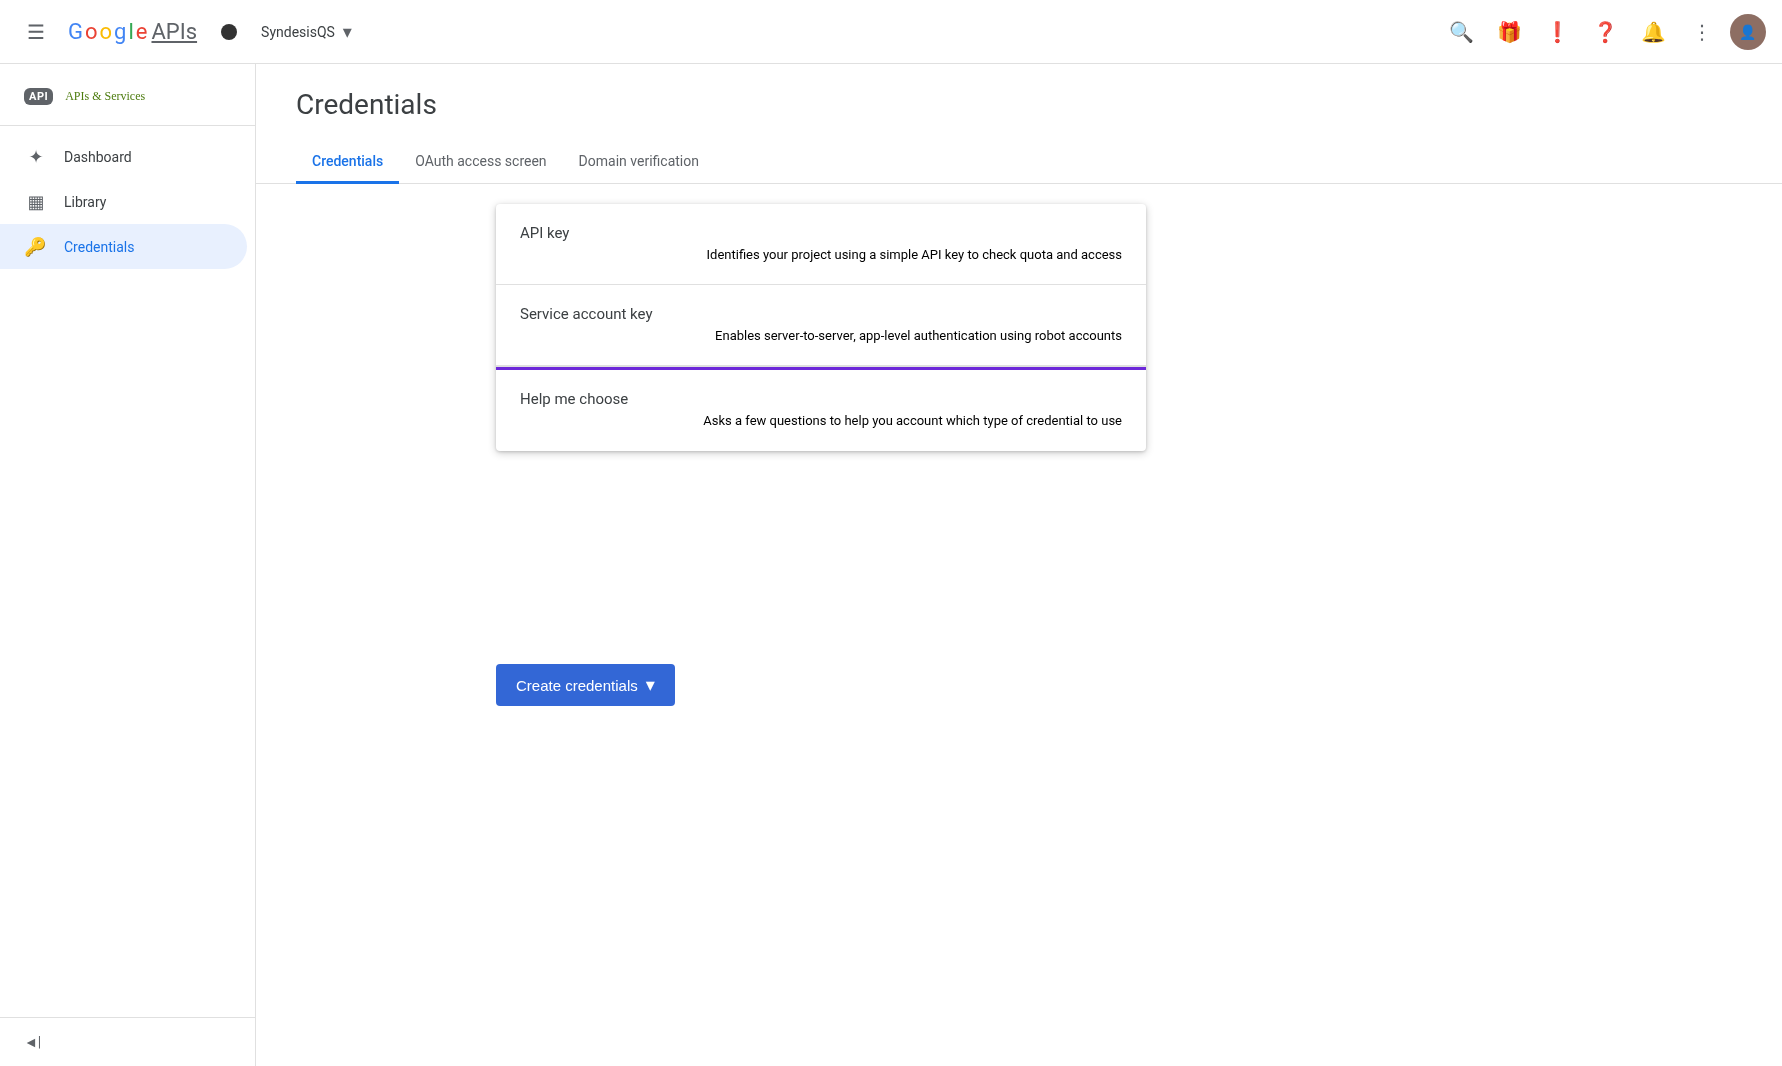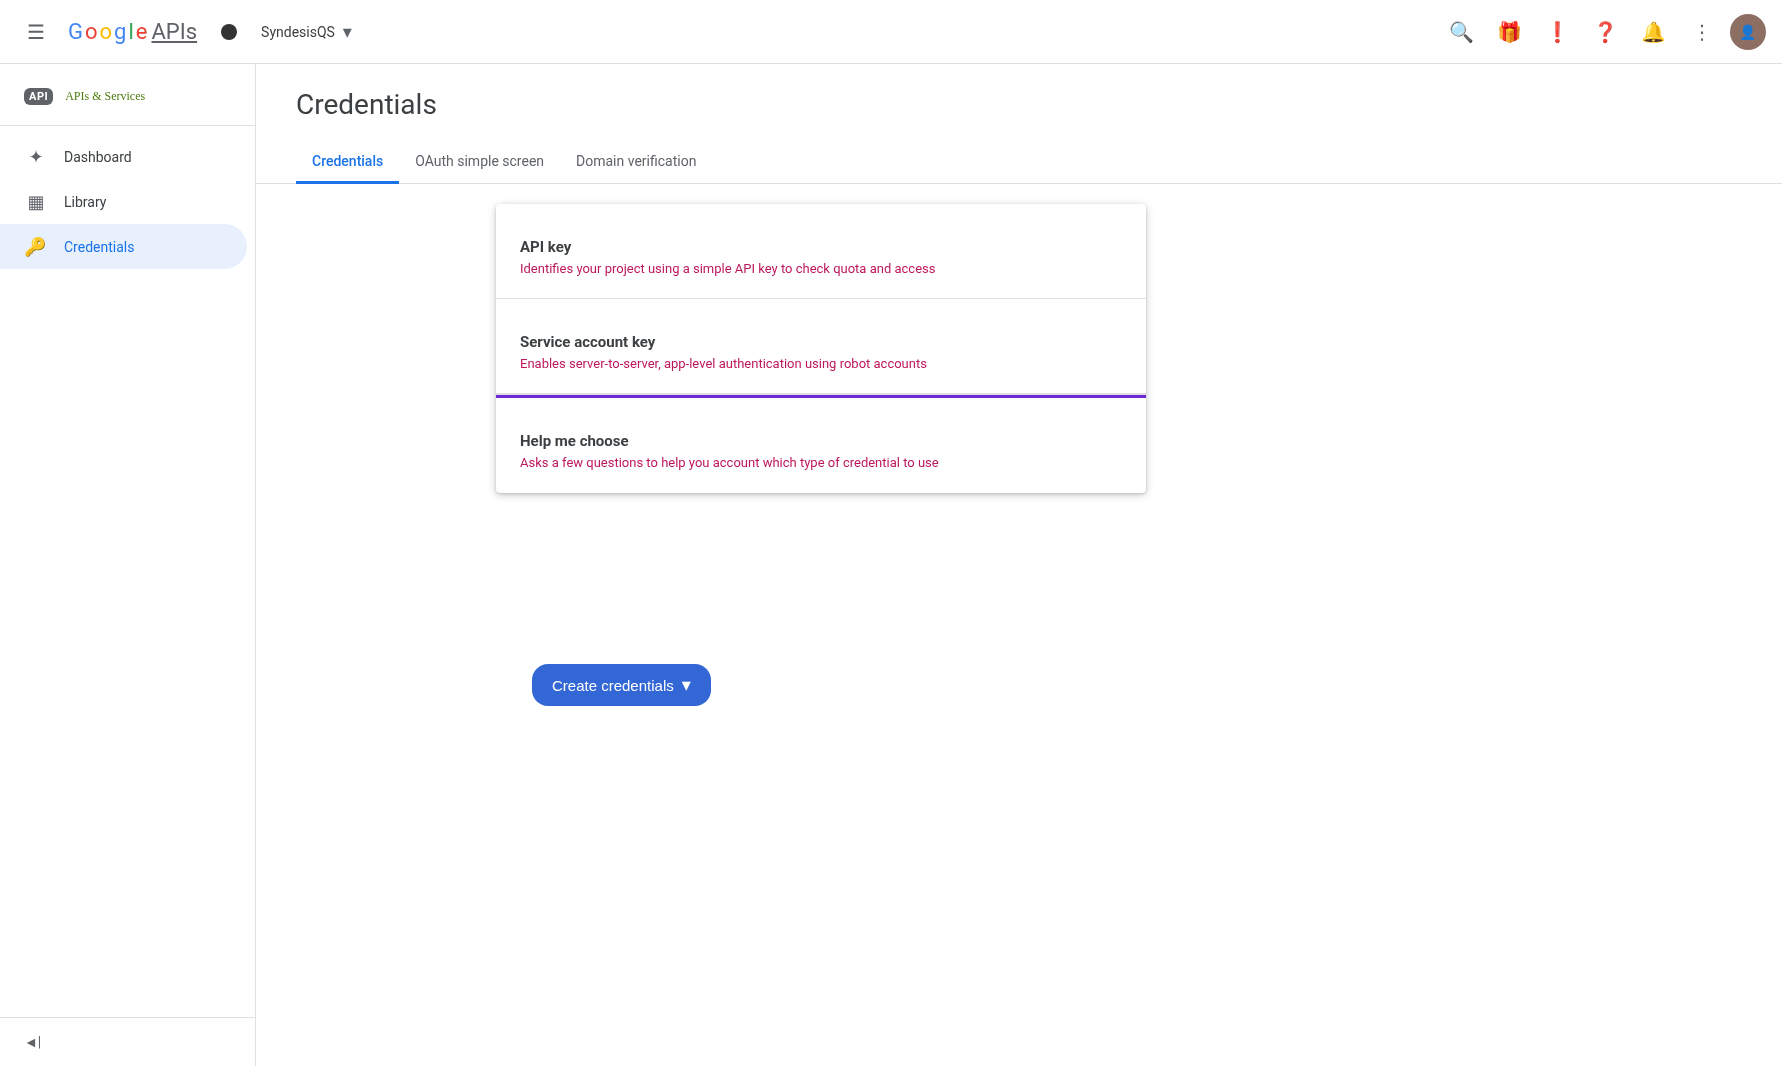--- a/index.html
+++ b/index.html
@@ -112,33 +112,32 @@
       width: 650px;
       z-index: 200;
     }
     .menu-item {
       padding: 20px 24px;
       cursor: pointer;
       border-bottom: 1px solid #e0e0e0;
     }
     .menu-item:last-child { border-bottom: none; }
     .menu-item.highlighted { background: #f1f3f4; }
-    .menu-item-title { font-size: 15px; color: #3c4043; font-weight: 700; margin-bottom: 4px; margin-top: 14px; }
-    .menu-item-desc { font-size: 13px; color: #be185d; line-height: 1.4; }
+    .menu-item-title { font-size: 15px; color: #3c4043; font-weight: 400; margin-bottom: 4px; }
+    .menu-item-desc { font-size: 13px; color: #000000; line-height: 1.4; text-align: right; }
     .menu-separator { height: 1px; background: #e0e0e0; }
     .menu-help {
       padding: 20px 24px; cursor: pointer; border-top: 3px solid #6d28d9;
     }
     .create-credentials-btn {
       display: inline-flex; align-items: center; gap: 8px;
       background: #3367d6; color: #fff;
-      padding: 10px 20px; border-radius: 16px;
+      padding: 10px 20px; border-radius: 4px;
       font-size: 15px; font-weight: 500; cursor: pointer;
       border: none;
-      margin-left: 36px;
     }
     .btn-dropdown-arrow { font-size: 18px; }
 
     
     .sidebar-footer {
       position: absolute; bottom: 0; left: 0;
       width: 256px; padding: 16px 24px;
       border-top: 1px solid #e0e0e0;
       display: flex; align-items: center; gap: 8px;
       cursor: pointer; color: #5f6368; font-size: 14px;
@@ -207,21 +206,21 @@
   </div>
 
   <div class="main">
     <div class="main-header">
       <h1 class="main-title">Credentials</h1>
       <div class="tabs">
         <div class="tab active">
           <span>Credentials</span>
         </div>
         <div class="tab">
-          <span>OAuth simple screen</span>
+          <span>OAuth access screen</span>
         </div>
         <div class="tab">
           <span>Domain verification</span>
         </div>
       </div>
     </div>
 
     <div class="main-content">
 
       <div class="dropdown-overlay">

